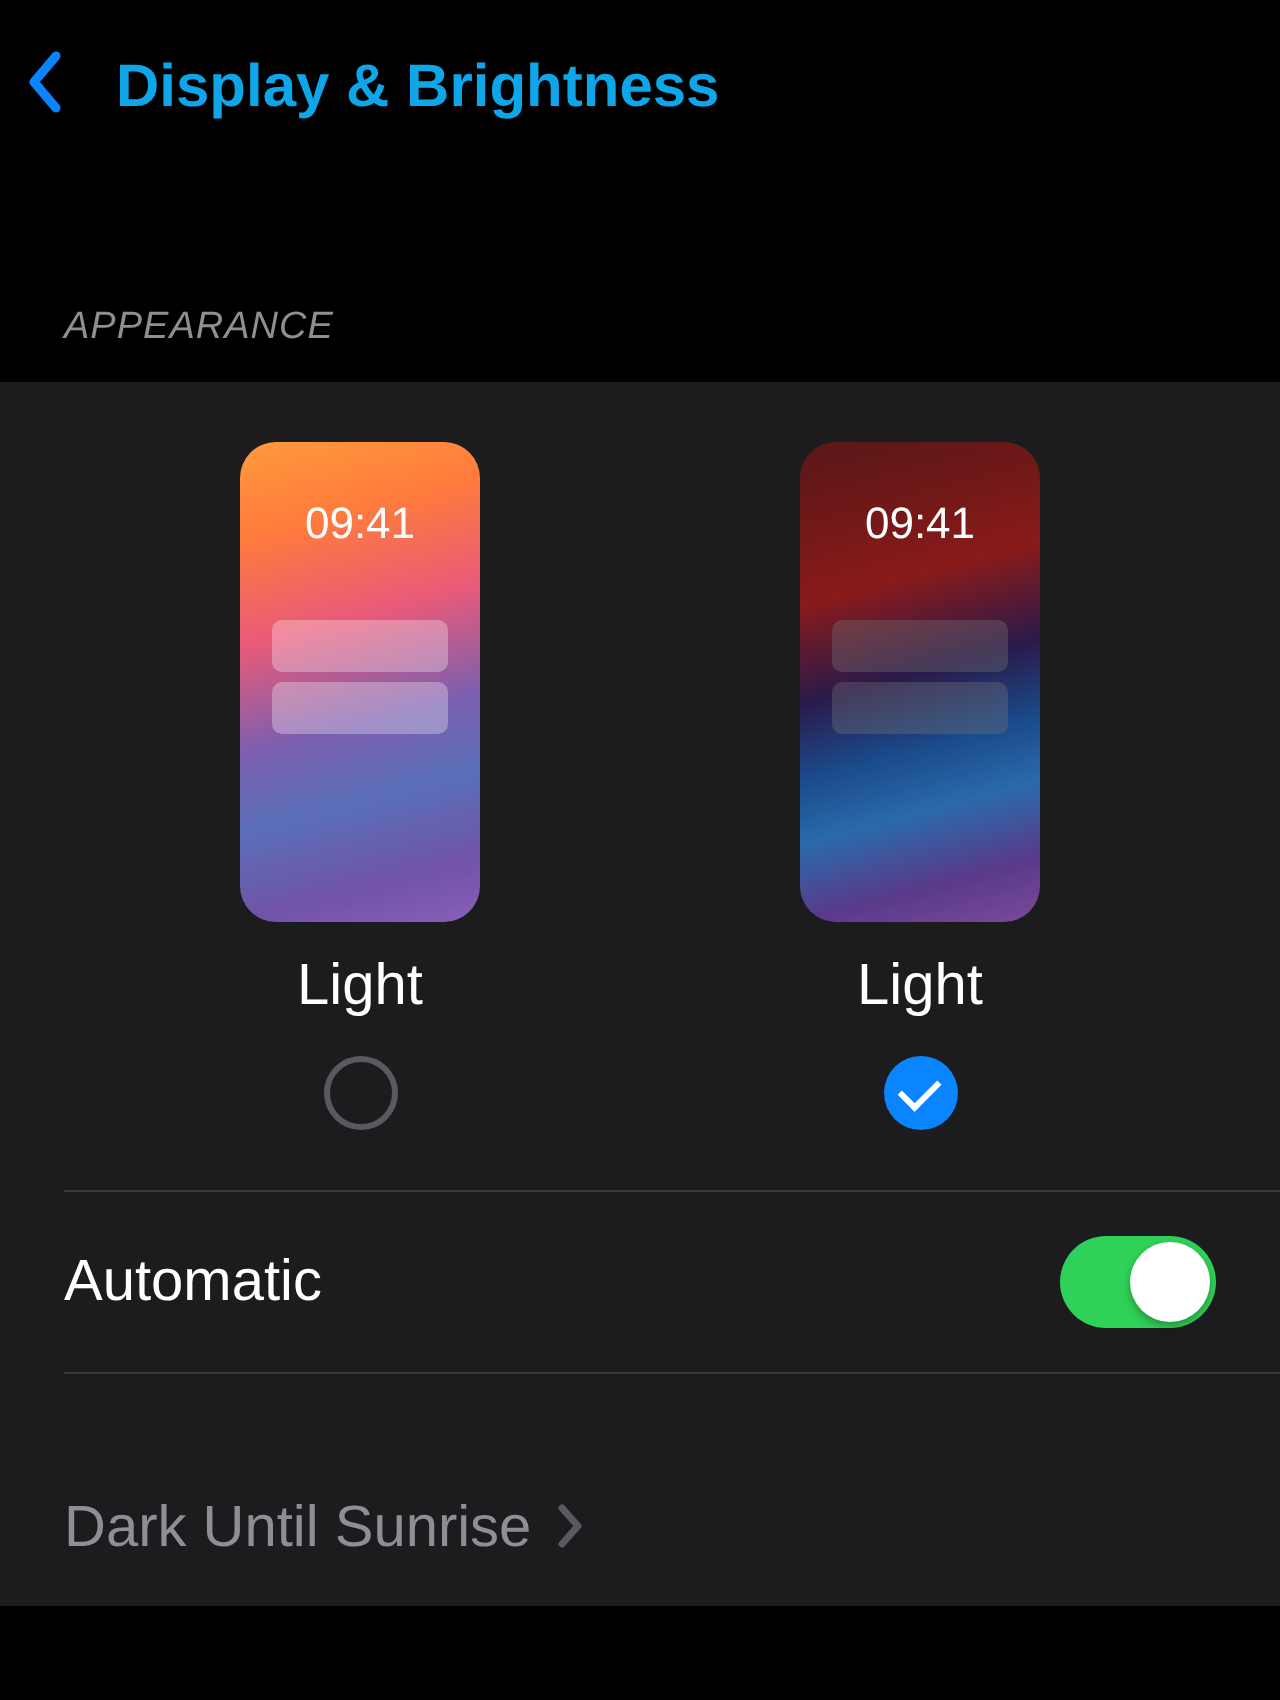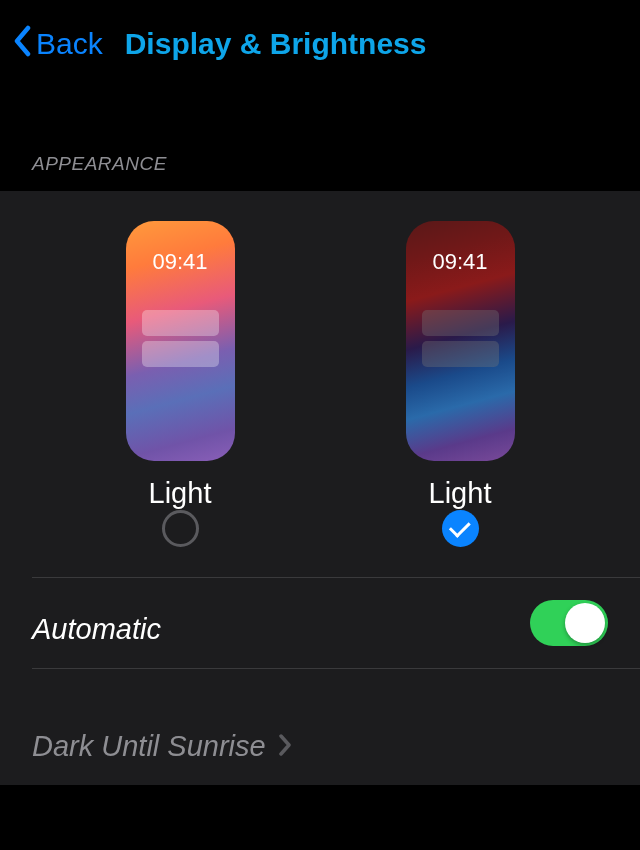--- a/index.html
+++ b/index.html
@@ -53,23 +53,23 @@
       justify-content: space-around;
       padding: 30px 40px 30px;
     }
     .appearance-option {
       display: flex;
       flex-direction: column;
       align-items: center;
       cursor: pointer;
     }
     .phone-preview {
-      width: 109px;
+      width: 120px;
       height: 240px;
-      border-radius: 28px;
+      border-radius: 18px;
       position: relative;
       overflow: hidden;
       margin-bottom: 16px;
     }
     .phone-preview.light {
       background: linear-gradient(165deg, #ff9a3c 0%, #ff7b3c 18%, #e85a7a 38%, #7a5fb0 58%, #5a6fb8 72%, #7053a8 88%, #8a5fb8 100%);
     }
     .phone-preview.dark {
       background: linear-gradient(165deg, #5a1818 0%, #701818 15%, #8a1a1a 30%, #2a1a4a 48%, #1a4a8a 62%, #2a6aaa 74%, #5a3a8a 88%, #7a4a9a 100%);
     }
@@ -90,20 +90,21 @@
     }
     .phone-preview.light .phone-widget {
       background: rgba(255,255,255,0.3);
     }
     .phone-preview.dark .phone-widget {
       background: rgba(120,120,120,0.35);
     }
     .option-label {
       font-size: 29px;
       color: #ffffff;
+      margin-bottom: 18px;
     }
     .radio {
       width: 37px;
       height: 37px;
       border-radius: 50%;
       display: flex;
       align-items: center;
       justify-content: center;
     }
     .radio.unselected {
@@ -120,24 +121,23 @@
       border-bottom: 3.5px solid #ffffff;
       transform: rotate(-45deg) translate(1px, -2px);
     }
     .row-divider {
       height: 1px;
       background: #3a3a3c;
       margin-left: 32px;
     }
     .settings-row {
       display: flex;
-      align-items: flex-end;
+      align-items: center;
       justify-content: space-between;
       padding: 22px 32px;
-      font-style: italic;
     }
     .row-label {
       font-size: 29px;
       color: #ffffff;
     }
     .row-value {
       font-size: 29px;
       color: #8e8e93;
       display: flex;
       align-items: center;
@@ -175,21 +175,20 @@
 </head>
 <body>
 
 <div class="nav-bar">
   <div class="back-button">
     <span class="back-chevron">
       <svg width="20" height="32" viewBox="0 0 20 32">
           <path d="M16 3 L5 16 L16 29" stroke="#0a84ff" stroke-width="4.5" fill="none" stroke-linecap="round" stroke-linejoin="round"></path>
         </svg>
     </span>
-    <span>Back</span>
   </div>
   <div class="nav-title">Display &amp; Brightness</div>
 </div>
 
 <div class="section-header">APPEARANCE</div>
 
 <div class="appearance-section">
   <div class="appearance-options">
 
     <div class="appearance-option">

